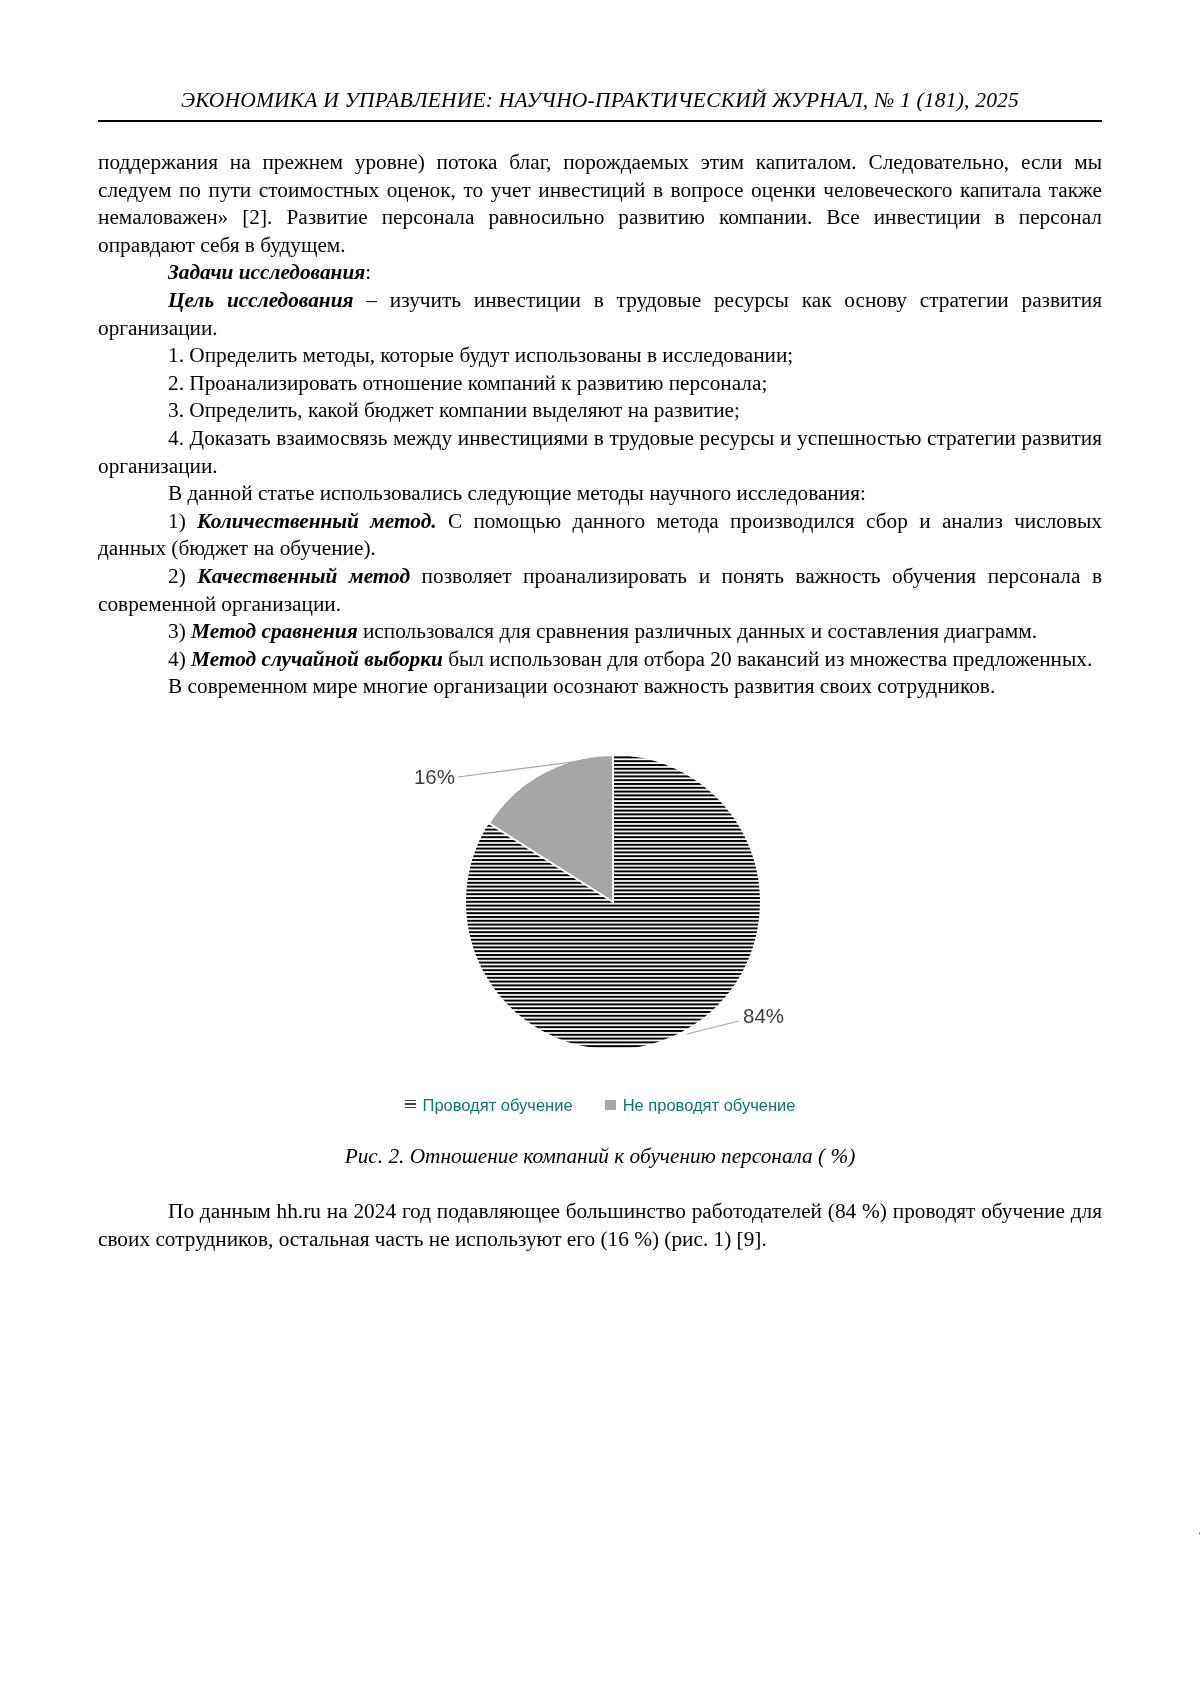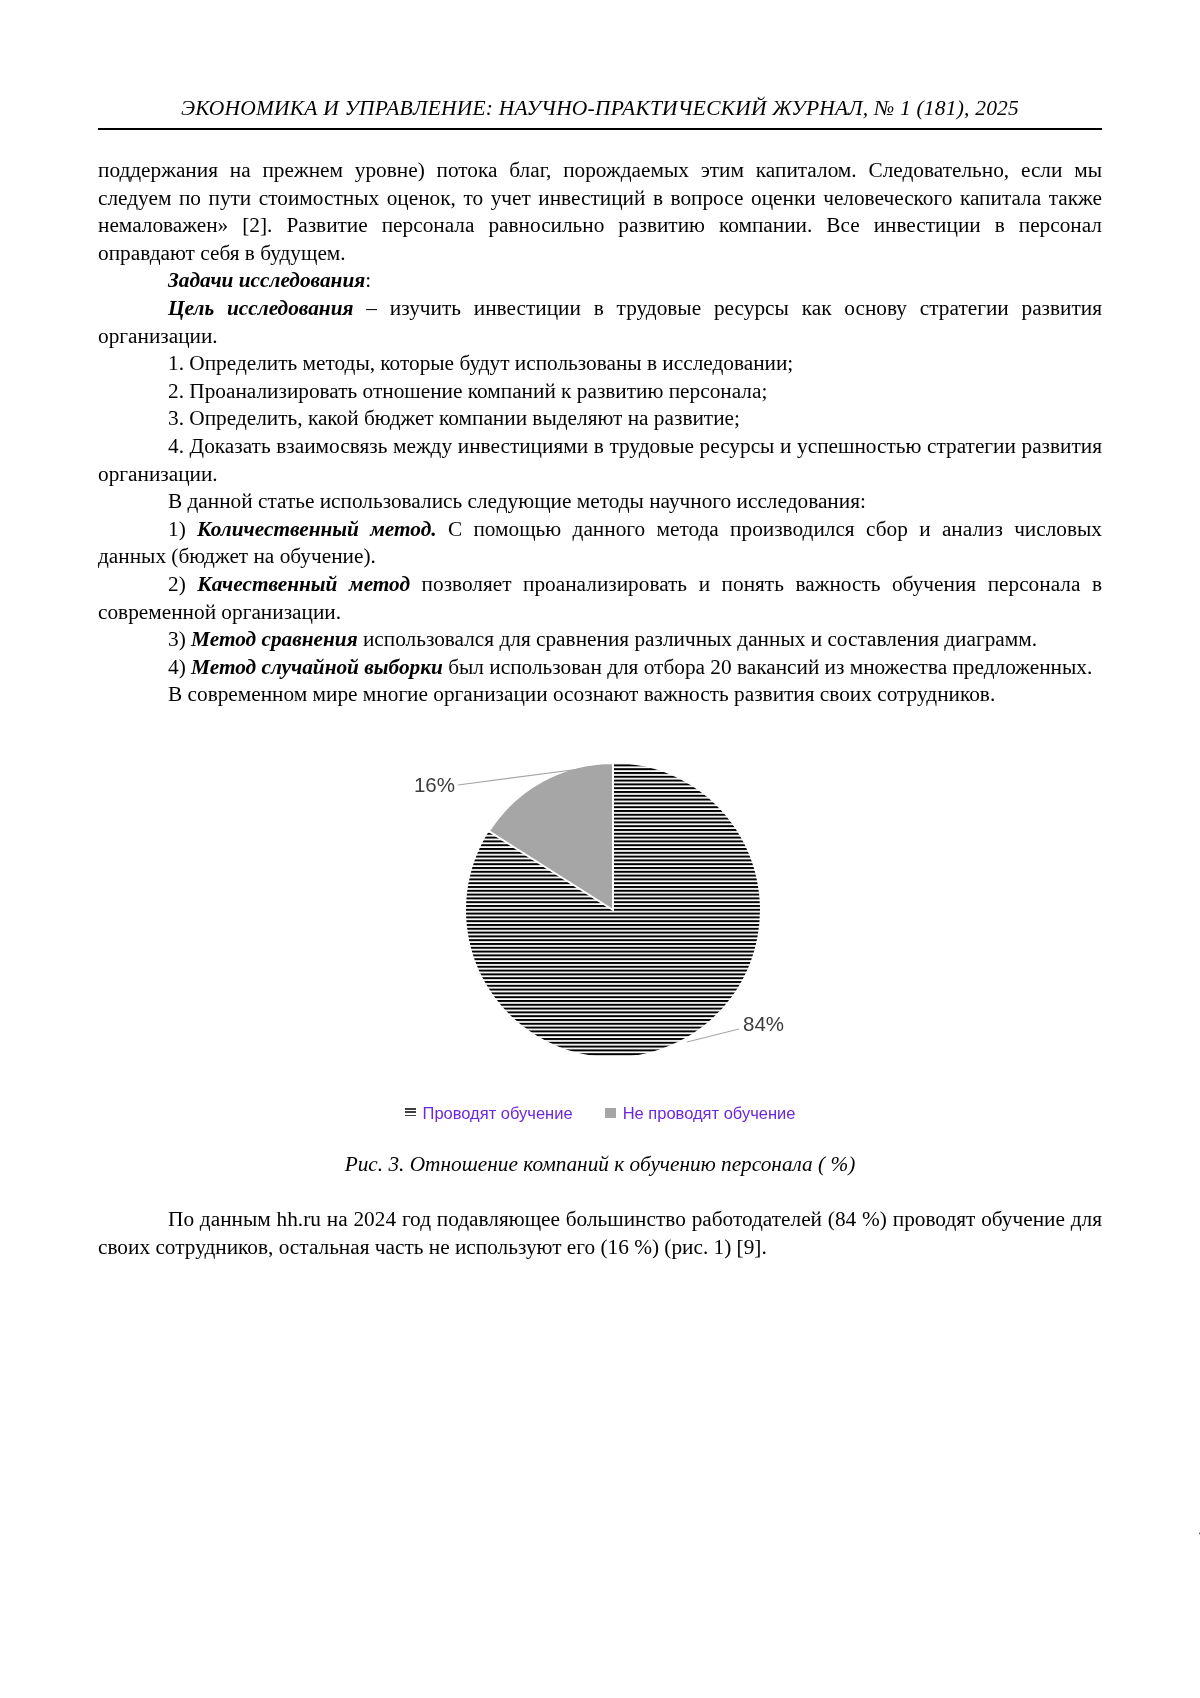--- a/index.html
+++ b/index.html
@@ -1,37 +1,37 @@
 <!DOCTYPE html>
 <html lang="ru"><head>
 <meta charset="utf-8">
 <style>
   html,body { margin:0; padding:0; background:#ffffff; }
   .page {
     position:relative; width:1200px; height:1698px; background:#ffffff;
     font-family:"Liberation Serif", serif; color:#000; overflow:hidden;
   }
-  .content { margin:16px 98px; width:1004px; }
+  .content { margin:8px 98px; width:1004px; }
   .journal-header {
     padding-top:80px; text-align:center; font-style:italic;
     font-size:21.5px; letter-spacing:0.2px; white-space:nowrap;
   }
   .header-rule { border-bottom:2.5px solid #000; margin-top:7px; }
   .article { margin-top:27px; font-size:21.3px; line-height:27.6px; }
   .para { margin:0; text-align:justify; }
   .para.indent { text-indent:70px; }
   .heading { margin:1px 0; text-align:center; font-weight:bold; }
   .bi { font-weight:bold; font-style:italic; }
 
   .figure { margin:44px 0 0 0; padding:0; }
   .pie-svg { display:block; margin-left:292px; }
   .pie-label { font-family:"Liberation Sans", sans-serif; font-size:20.5px; fill:#3d3d3d; }
   .legend {
     margin-top:38px; display:flex; justify-content:center; align-items:center; gap:32px;
-    font-family:"Liberation Sans", sans-serif; font-size:16.5px; color:#6d28d9; line-height:20px;
+    font-family:"Liberation Sans", sans-serif; font-size:16.5px; color:#0f766e; line-height:20px;
   }
   .legend-item { display:flex; align-items:center; gap:7px; }
   .swatch { display:inline-block; width:11px; height:10px; }
   .swatch.striped { background:repeating-linear-gradient(to bottom, #3f3f3f 0 1.5px, #ffffff 1.5px 3.3px); }
   .swatch.solid { background:#a6a6a6; }
   .caption { margin-top:28px; text-align:center; font-style:italic; font-size:21.3px; }
 
   #blocks-after { margin-top:28px; }
   .footer {
     position:absolute; top:1518px; left:0; width:100%;
@@ -83,21 +83,21 @@
           <div class="legend-item">
             <span class="swatch striped"></span>
             <span class="legend-label">Проводят обучение</span>
           </div>
           <div class="legend-item">
             <span class="swatch solid"></span>
             <span class="legend-label">Не проводят обучение</span>
           </div>
         </div>
 
-        <figcaption class="caption">Рис. 3. Отношение компаний к обучению персонала ( %)</figcaption>
+        <figcaption class="caption">Рис. 2. Отношение компаний к обучению персонала ( %)</figcaption>
       </figure>
 
       <div id="blocks-after">
           <p class="para indent"><span>По данным hh.ru на 2024 год подавляющее большинство работодателей (84 %) проводят обучение для своих сотрудников, остальная часть не используют его (16 %) (рис. 1) [9].</span></p>
         </div>
     </div>
   </div>
 
   <div class="footer">49</div>
 </div>

